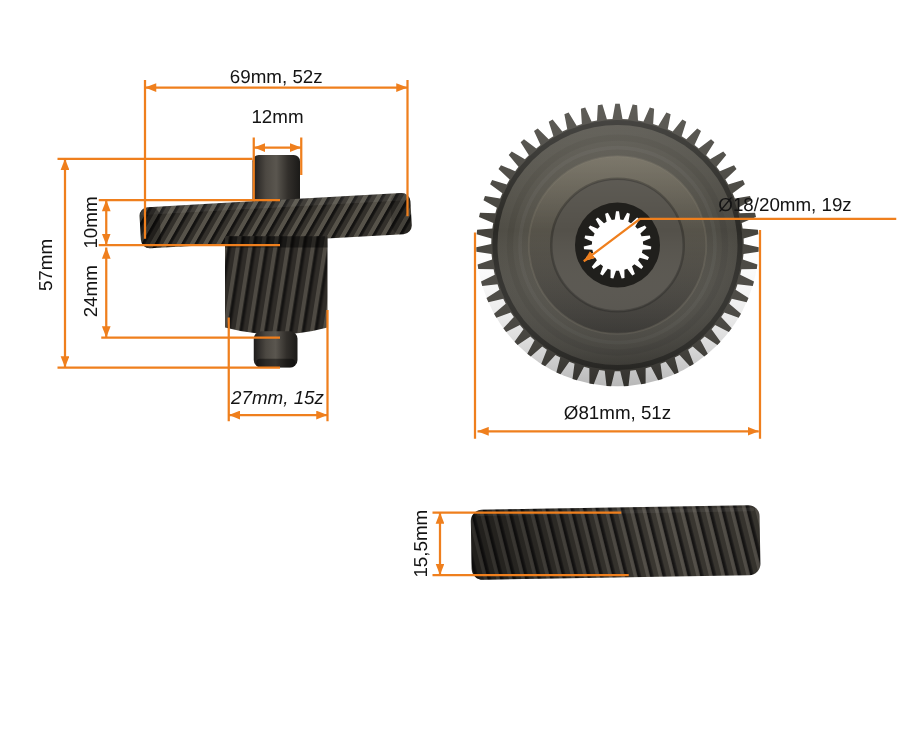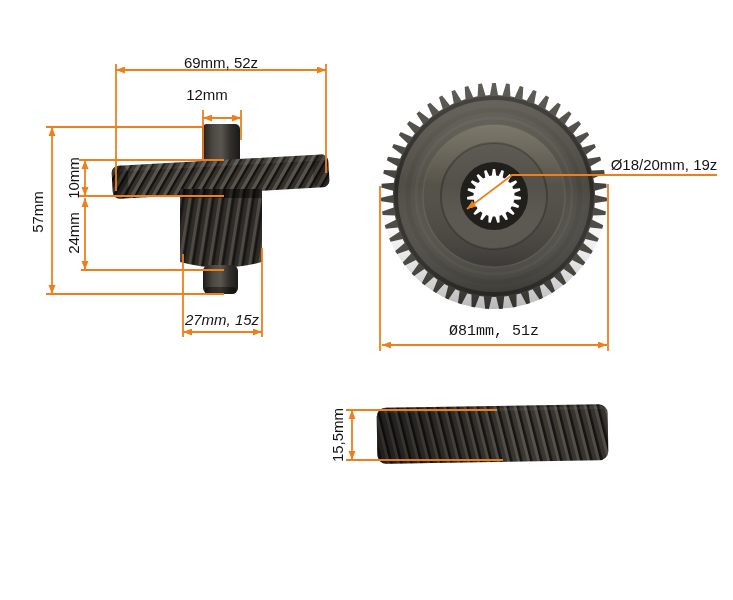--- a/index.html
+++ b/index.html
@@ -150,21 +150,21 @@
         <line x1="85" y1="198" x2="85" y2="270" marker-start="url(#arrS)" marker-end="url(#arrE)"></line>
         <line x1="183" y1="332" x2="262" y2="332" marker-start="url(#arrS)" marker-end="url(#arrE)"></line>
         <line x1="382" y1="345" x2="607" y2="345" marker-start="url(#arrS)" marker-end="url(#arrE)"></line>
         <line x1="352" y1="410" x2="352" y2="460" marker-start="url(#arrS)" marker-end="url(#arrE)"></line>
         <path d="M717,175 L512,175 L467,209" marker-end="url(#arrE)"></path>
       </g>
     </g>
   </svg>
 
   <div class="dim-label" style="left:221px;top:62px;">69mm, 52z</div>
-  <div class="dim-label" style="left:207px;top:94px;">12mm</div>
+  <div class="dim-label" style="left:222px;top:94px;">12mm</div>
   <div class="dim-label v" style="left:73px;top:178px;">10mm</div>
   <div class="dim-label v" style="left:73px;top:233px;">24mm</div>
   <div class="dim-label v" style="left:37px;top:212px;">57mm</div>
   <div class="dim-label" style="left:222px;top:319px;font-style:italic;">27mm, 15z</div>
-  <div class="dim-label" style="left:664px;top:164px;">Ø18/20mm, 19z</div>
-  <div class="dim-label" style="left:494px;top:331px;font-family:Liberation Mono, monospace;">Ø81mm, 51z</div>
+  <div class="dim-label" style="left:628px;top:164px;">Ø18/20mm, 19z</div>
+  <div class="dim-label" style="left:494px;top:331px;">Ø81mm, 51z</div>
   <div class="dim-label v" style="left:337px;top:435px;">15,5mm</div>
 </div>
 
 </body></html>

